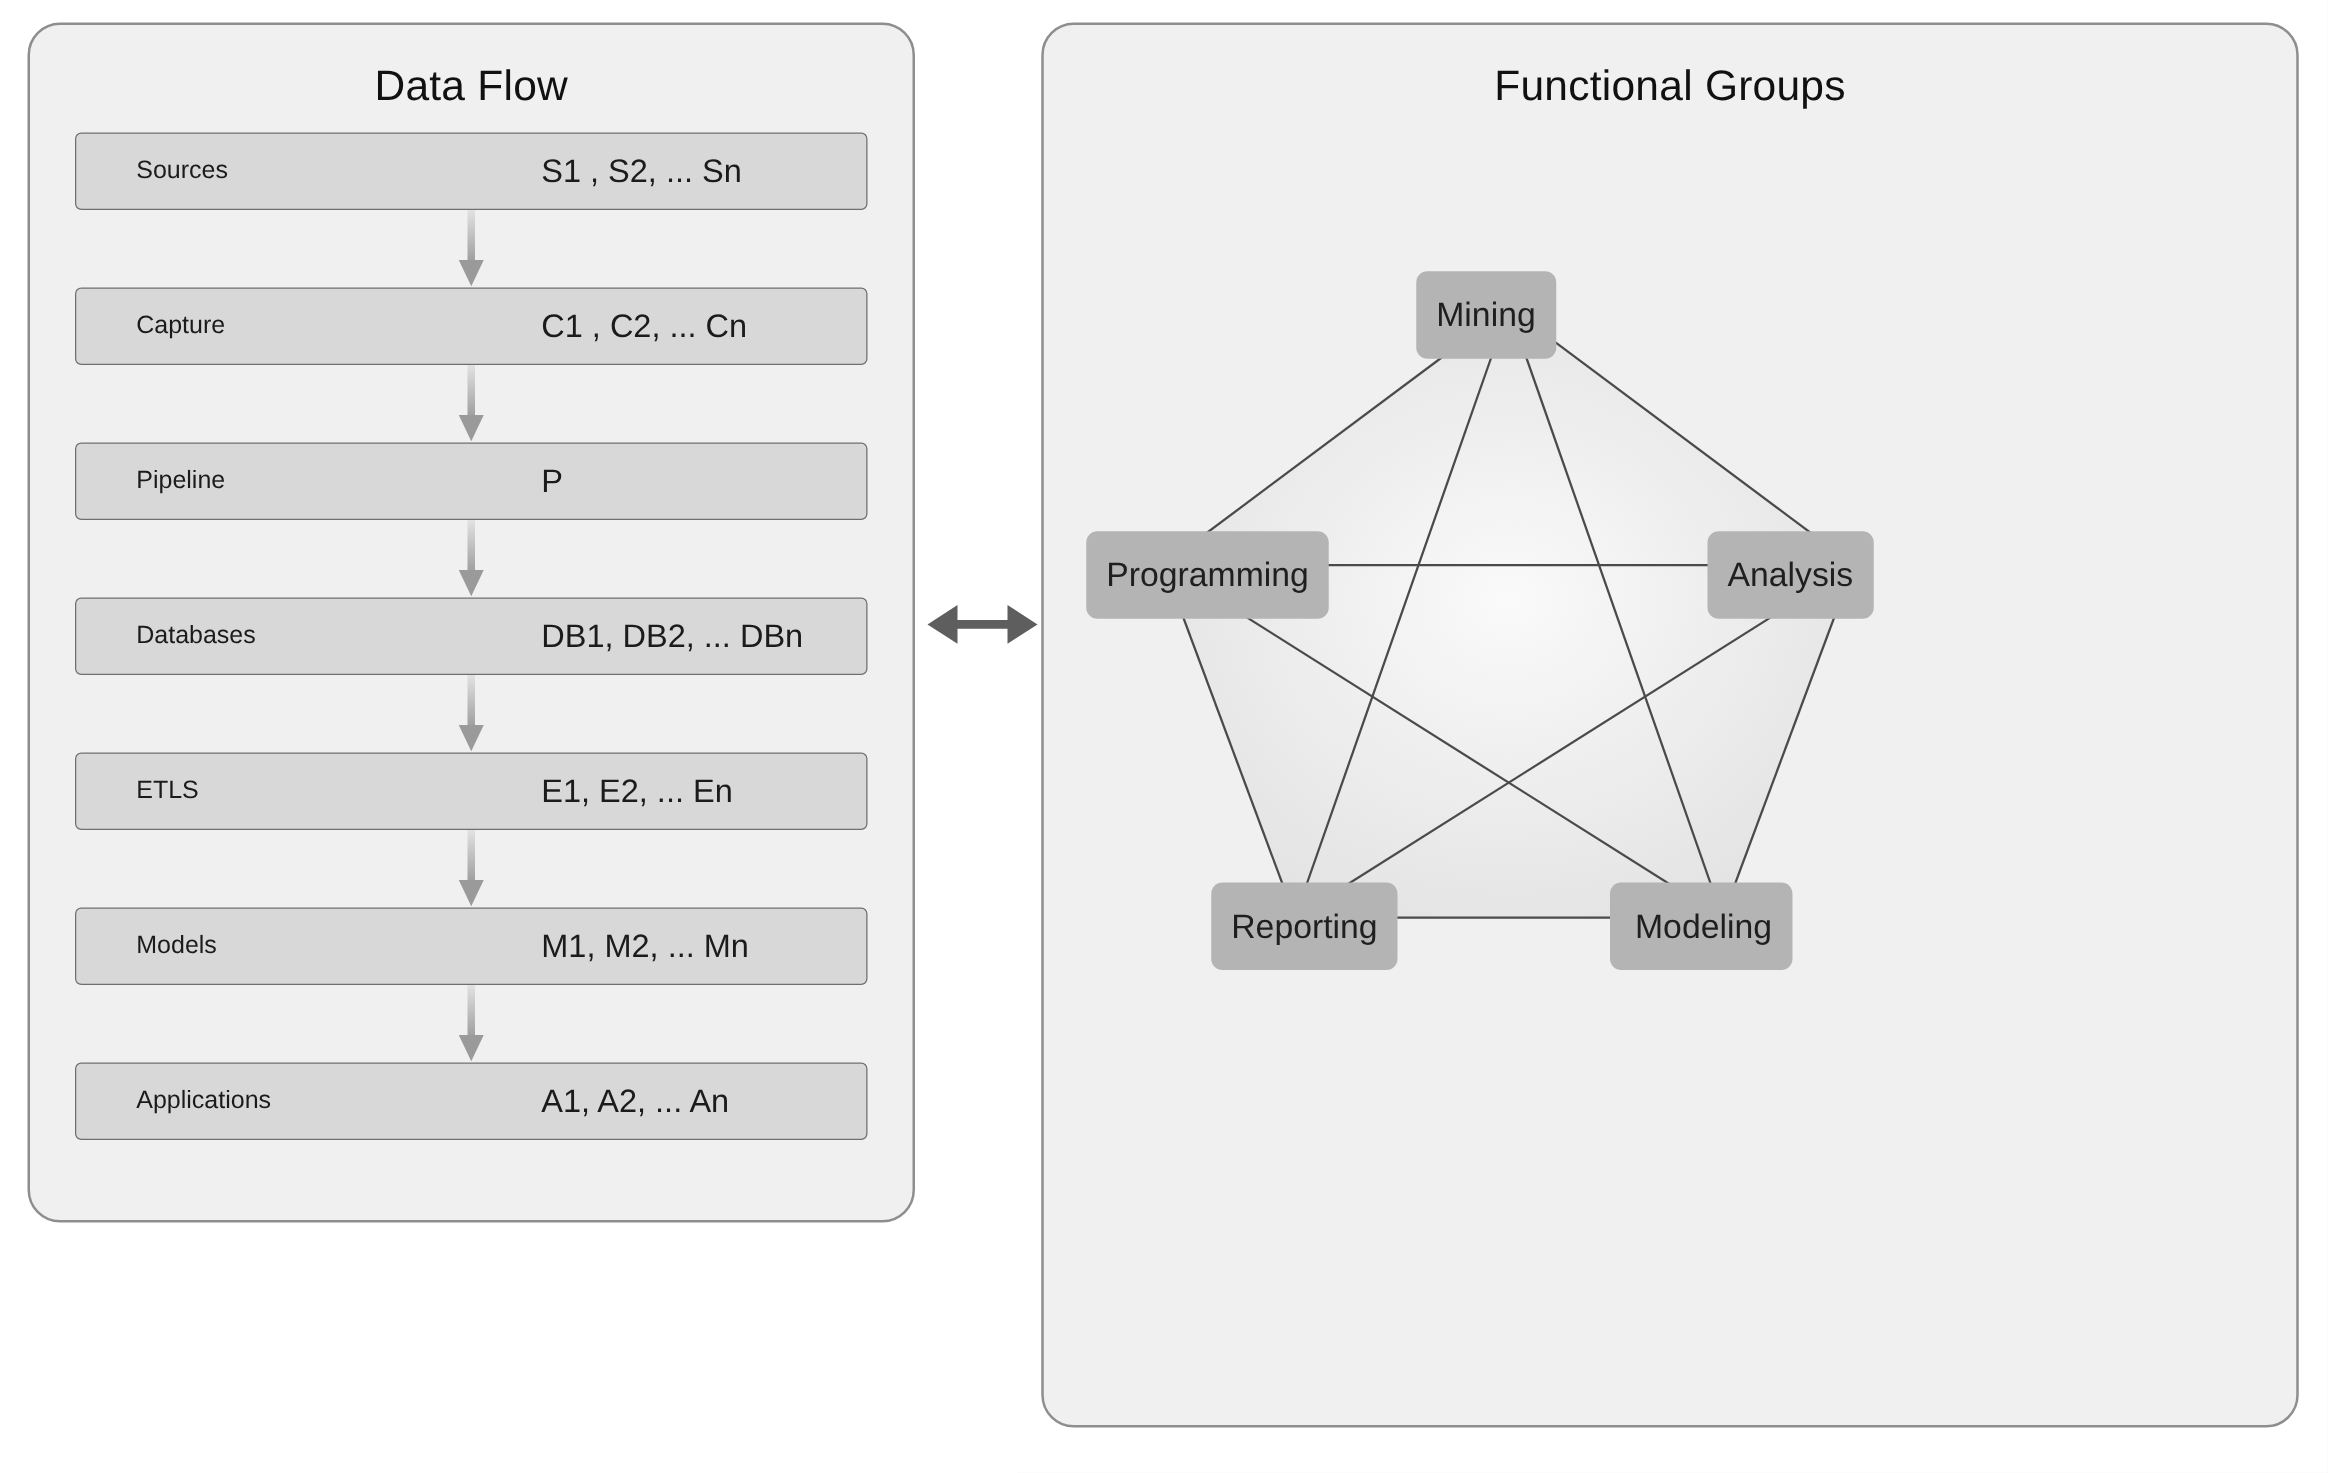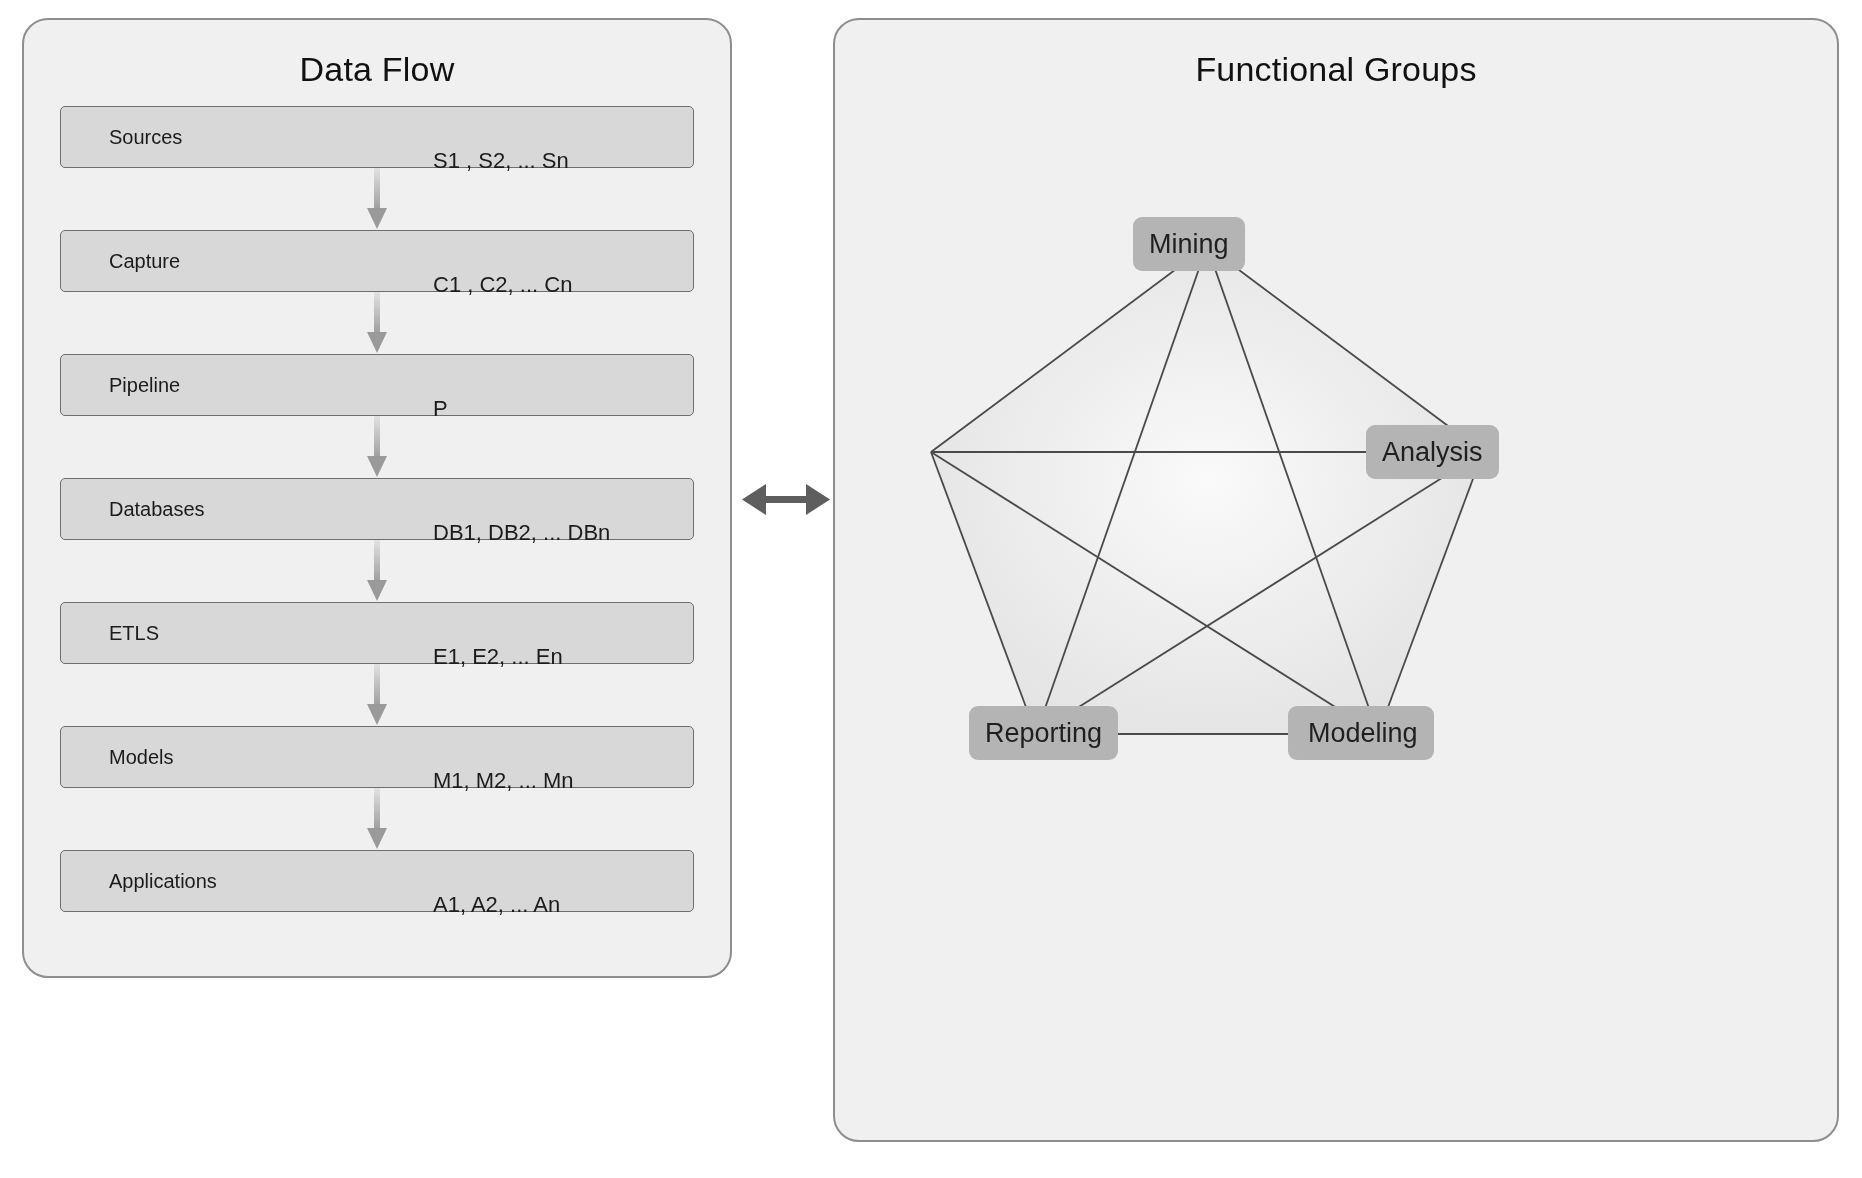--- a/index.html
+++ b/index.html
@@ -17,36 +17,36 @@
   .panel-title{position:absolute;left:0;right:0;top:30px;text-align:center;
                font-size:34px;color:#111;font-weight:400;letter-spacing:.2px;}
 
   
   .flow-area{position:absolute;left:36px;top:86px;width:634px;}
   .flow-row{position:relative;width:634px;height:62px;background:#d8d8d8;
             border:1.6px solid #6f6f6f;border-radius:5px;box-sizing:border-box;}
   .flow-row .r-label{position:absolute;left:48px;top:50%;transform:translateY(-50%);
             font-size:20px;color:#1b1b1b;white-space:nowrap;}
   .flow-row .r-value{position:absolute;left:372px;top:50%;transform:translateY(-50%);
-            font-size:22px;color:#1b1b1b;white-space:nowrap;margin-top:24px;}
+            font-size:26px;color:#1b1b1b;white-space:nowrap;}
 
   .flow-arrow{position:relative;height:62px;width:634px;}
   .flow-arrow svg{position:absolute;left:50%;transform:translateX(-50%);top:0;}
 
   
   #mid-connector{position:absolute;left:740px;top:470px;width:92px;height:60px;}
 
   
   #pentagon-graph{position:absolute;left:833px;top:18px;width:1006px;height:960px;}
   #pentagon-graph svg{position:absolute;left:0;top:0;}
 
   .node-box{position:absolute;background:#b4b4b4;border-radius:9px;
             display:flex;align-items:center;justify-content:center;
             font-size:27px;color:#1f1f1f;white-space:nowrap;box-sizing:border-box;
-            padding:0 16px;height:54px;}
+            padding:0 16px;height:70px;}
   #node-mining{left:300px;top:199px;}
   #node-programming{left:36px;top:407px;}
   #node-analysis{left:533px;top:407px;}
   #node-reporting{left:136px;top:688px;}
   #node-modeling{left:455px;top:688px;padding-left:20px;}
 </style>
 </head>
 <body>
 
 <div class="stage">
@@ -171,20 +171,23 @@
         <line x1="374" y1="228" x2="545" y2="716"></line>
         <line x1="98" y1="434" x2="545" y2="716"></line>
         <line x1="98" y1="434" x2="650" y2="434"></line>
         <line x1="203" y1="716" x2="650" y2="434"></line>
       </g>
     </svg>
 
     <div class="node-box" id="node-mining">
       <span>Mining</span>
     </div>
+    <div class="node-box" id="node-programming">
+      <span>Programming</span>
+    </div>
     <div class="node-box" id="node-analysis">
       <span>Analysis</span>
     </div>
     <div class="node-box" id="node-reporting">
       <span>Reporting</span>
     </div>
     <div class="node-box" id="node-modeling">
       <span>Modeling</span>
     </div>
   </div>

